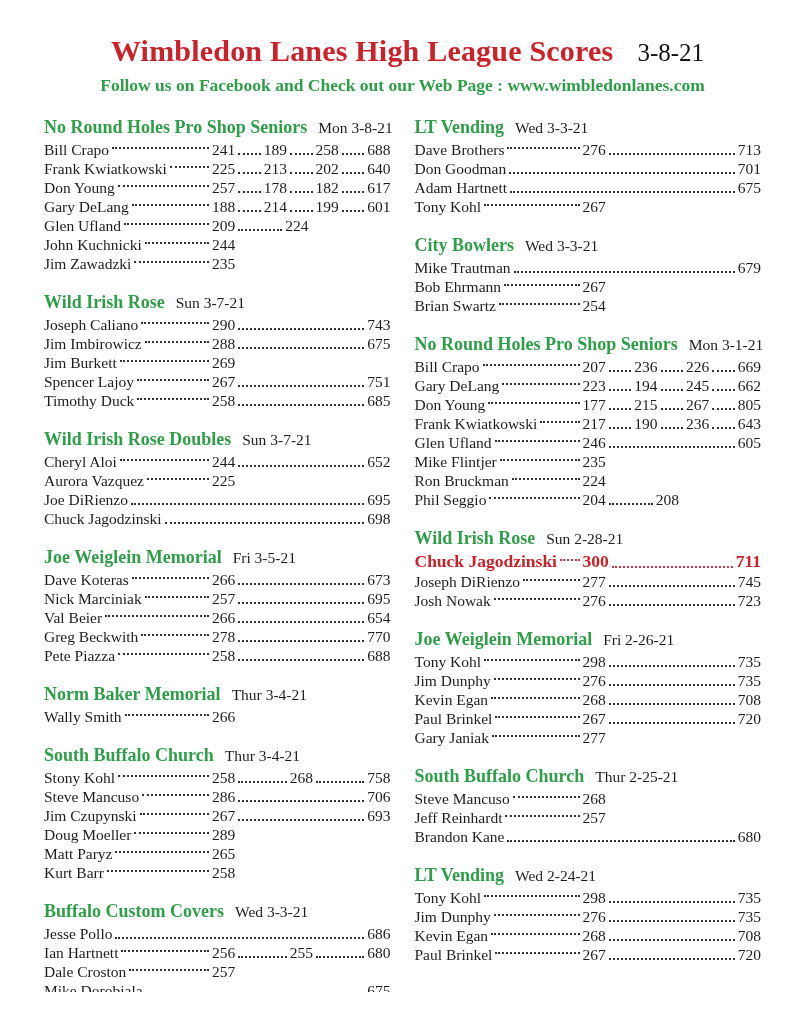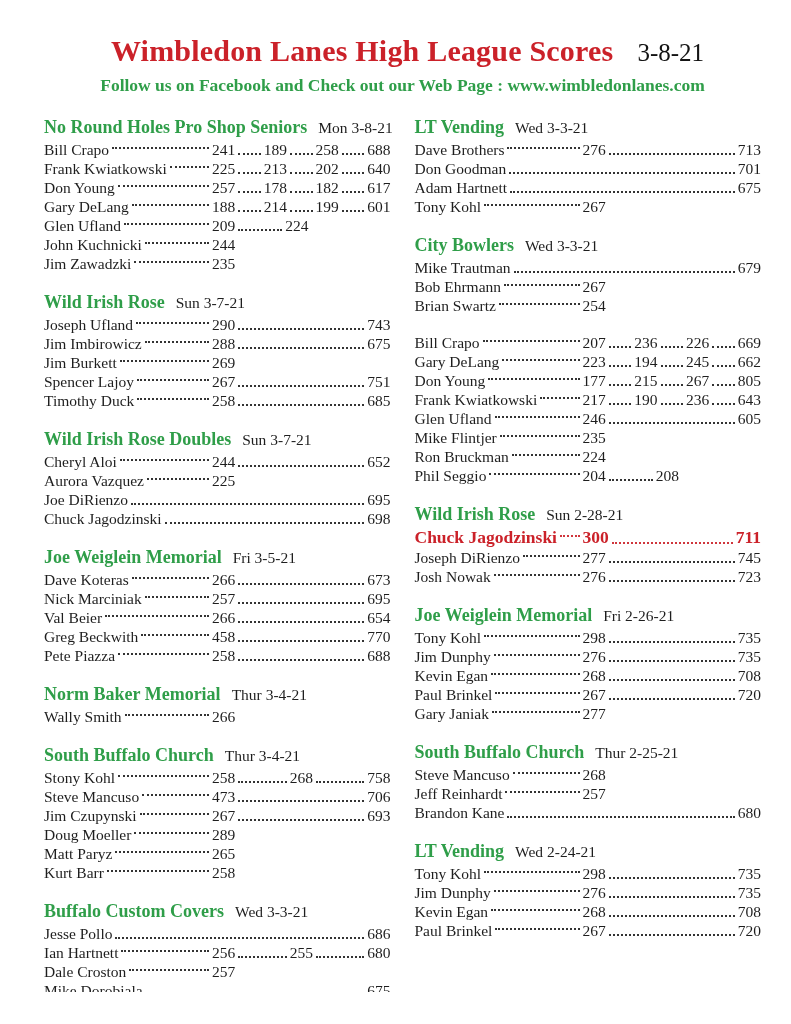--- a/index.html
+++ b/index.html
@@ -129,21 +129,21 @@
               <span class="player-name">Jim Zawadzki</span>
               <span class="leader"></span>
             </span>
             <span class="game-score">235</span>
           </div>
         </section>
         <section class="league-section">
           <div class="section-header"><span class="league-name">Wild Irish Rose</span><span class="section-date">Sun 3-7-21</span></div>
           <div class="row">
             <span class="namecell">
-              <span class="player-name">Joseph Ufland</span>
+              <span class="player-name">Joseph Caliano</span>
               <span class="leader"></span>
             </span>
             <span class="game-score">290</span>
             <span class="leader"></span>
             <span class="series-total">743</span>
           </div>
           <div class="row">
             <span class="namecell">
               <span class="player-name">Jim Imbirowicz</span>
               <span class="leader"></span>
@@ -234,21 +234,21 @@
             </span>
             <span class="game-score">266</span>
             <span class="leader"></span>
             <span class="series-total">654</span>
           </div>
           <div class="row">
             <span class="namecell">
               <span class="player-name">Greg Beckwith</span>
               <span class="leader"></span>
             </span>
-            <span class="game-score">458</span>
+            <span class="game-score">278</span>
             <span class="leader"></span>
             <span class="series-total">770</span>
           </div>
           <div class="row">
             <span class="namecell">
               <span class="player-name">Pete Piazza</span>
               <span class="leader"></span>
             </span>
             <span class="game-score">258</span>
             <span class="leader"></span>
@@ -276,21 +276,21 @@
             <span class="leader"></span>
             <span class="game-score">268</span>
             <span class="leader"></span>
             <span class="series-total">758</span>
           </div>
           <div class="row">
             <span class="namecell">
               <span class="player-name">Steve Mancuso</span>
               <span class="leader"></span>
             </span>
-            <span class="game-score">473</span>
+            <span class="game-score">286</span>
             <span class="leader"></span>
             <span class="series-total">706</span>
           </div>
           <div class="row">
             <span class="namecell">
               <span class="player-name">Jim Czupynski</span>
               <span class="leader"></span>
             </span>
             <span class="game-score">267</span>
             <span class="leader"></span>
@@ -396,20 +396,21 @@
           </div>
           <div class="row">
             <span class="namecell">
               <span class="player-name">Brian Swartz</span>
               <span class="leader"></span>
             </span>
             <span class="game-score">254</span>
           </div>
         </section>
         <section class="league-section">
+          <div class="section-header"><span class="league-name">No Round Holes Pro Shop Seniors</span><span class="section-date">Mon 3-1-21</span></div>
           <div class="row">
             <span class="namecell">
               <span class="player-name">Bill Crapo</span>
               <span class="leader"></span>
             </span>
             <span class="game-score">207</span>
             <span class="leader"></span>
             <span class="game-score">236</span>
             <span class="leader"></span>
             <span class="game-score">226</span>

